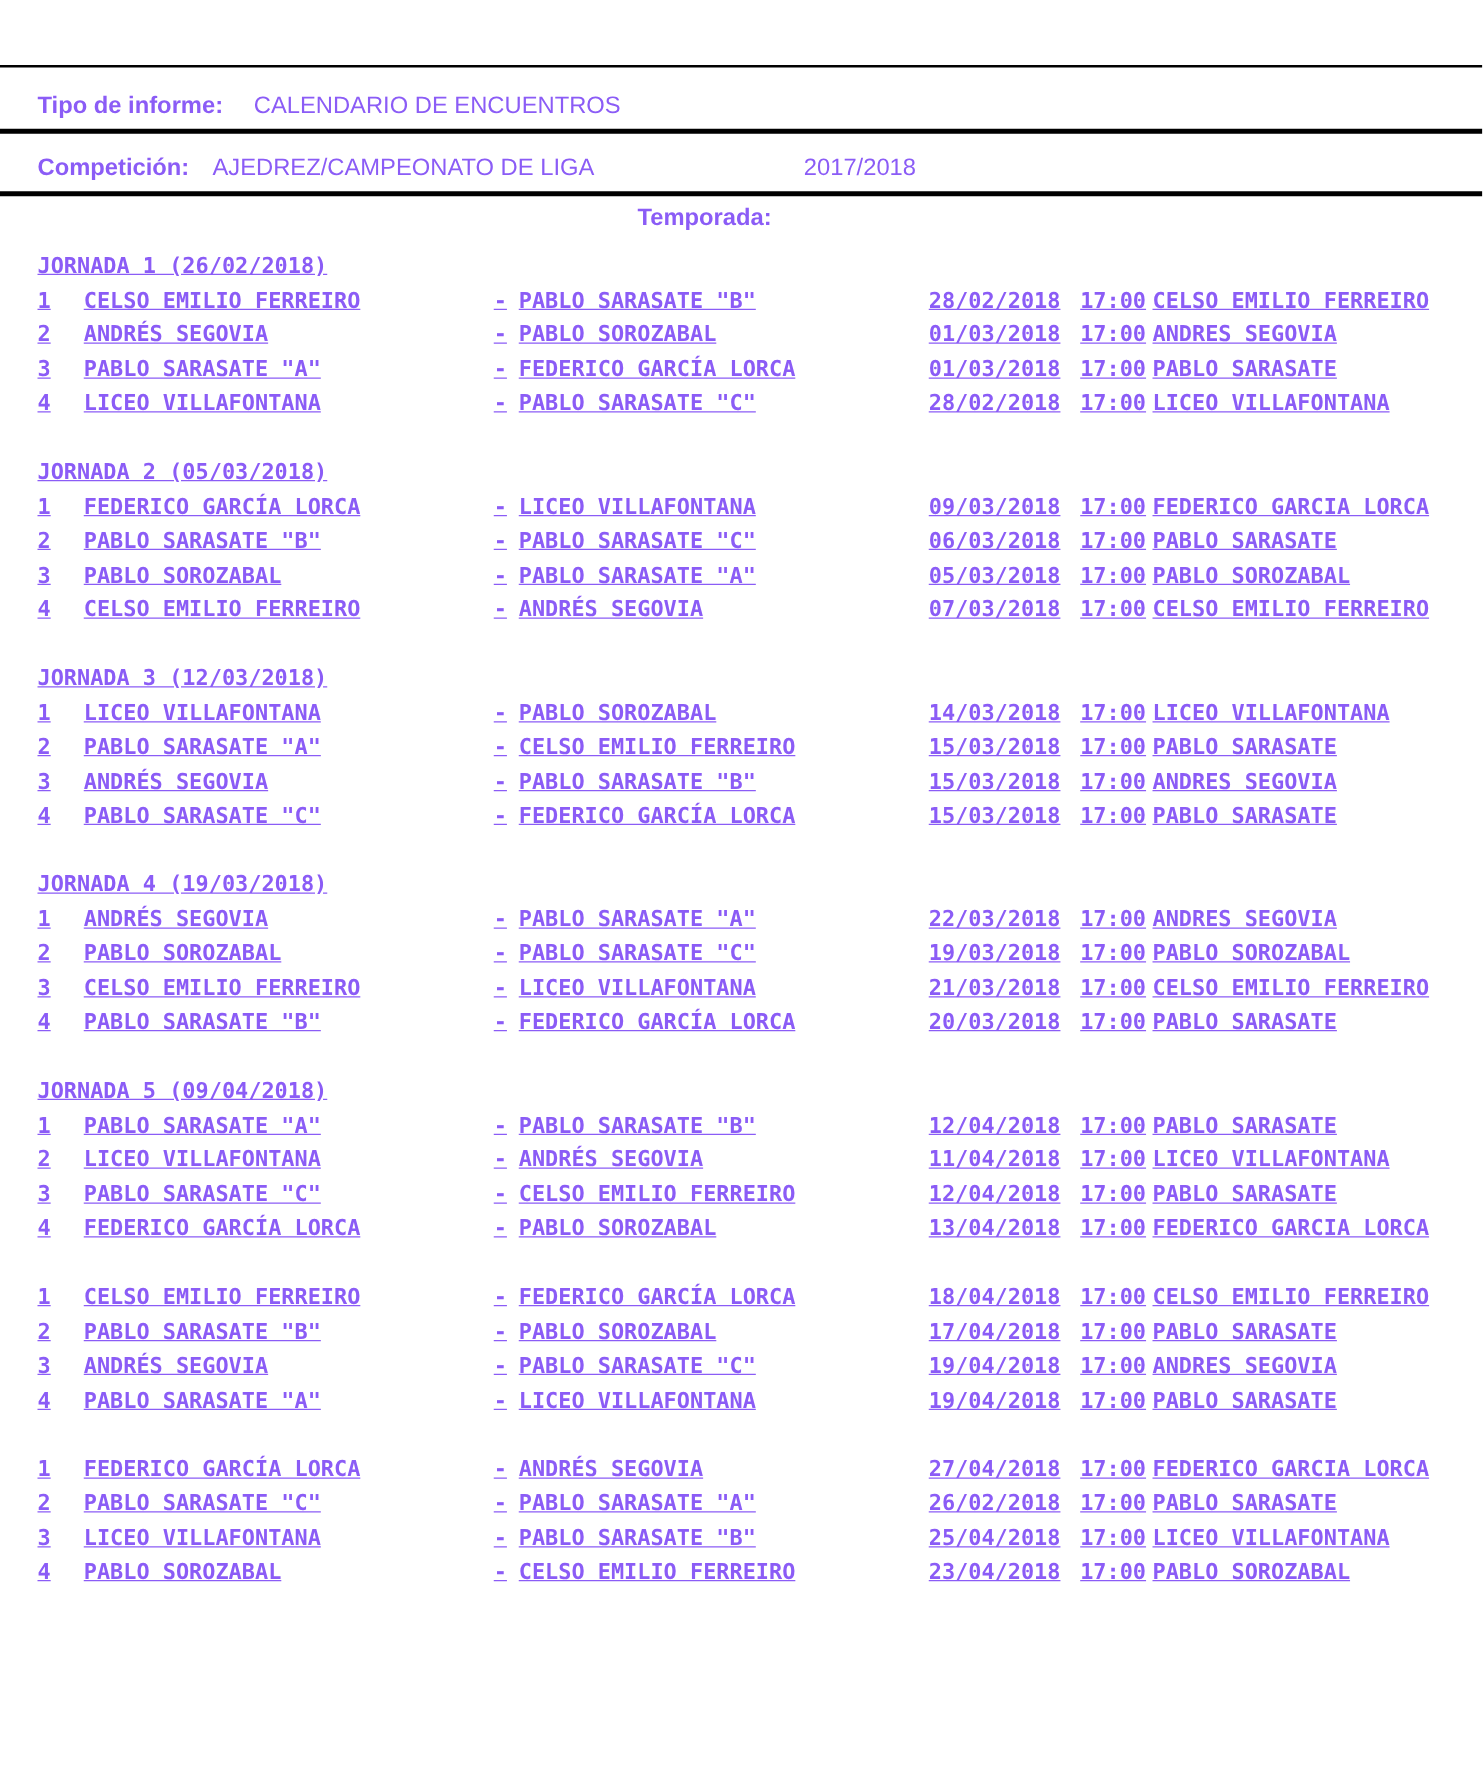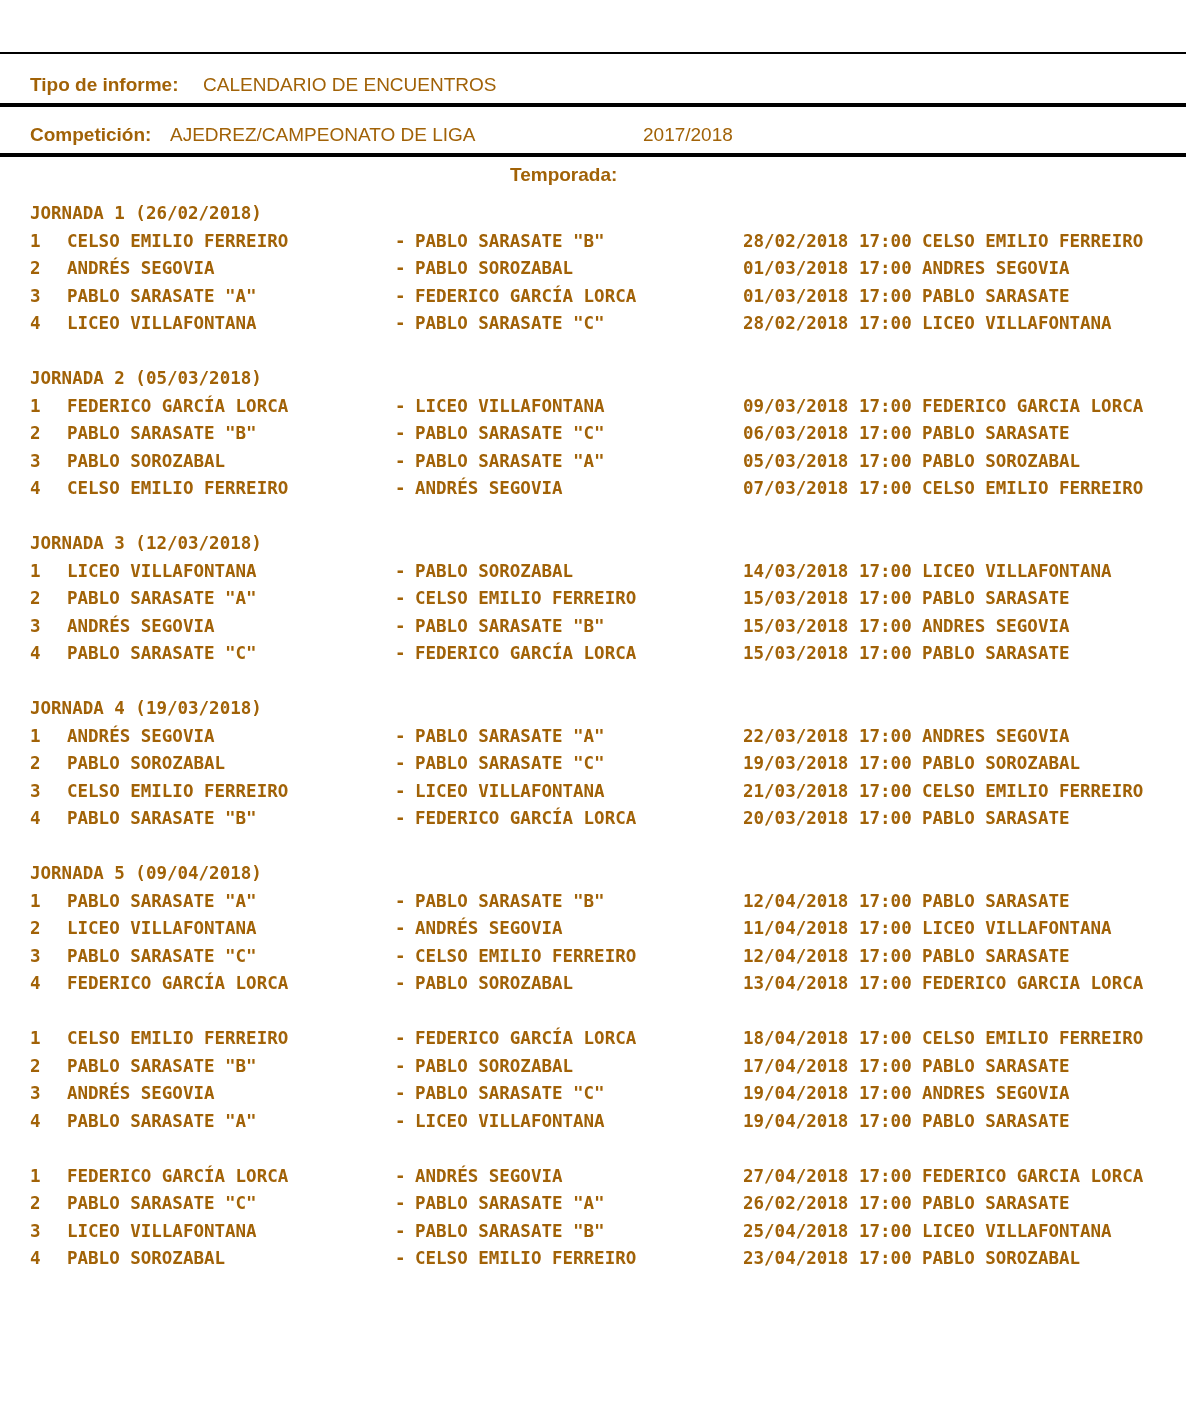--- a/index.html
+++ b/index.html
@@ -2,21 +2,21 @@
 <html><head>
 <meta charset="utf-8">
 <title>CALENDARIO DE ENCUENTROS</title>
 <style>
   html, body { margin: 0; padding: 0; background: #ffffff; }
   .page {
     position: relative;
     width: 1186px;
     height: 1423px;
     background: #ffffff;
-    color: #a16207;
+    color: #8b5cf6;
     overflow: hidden;
   }
   
   .rule { position: absolute; left: 0; right: 0; background: #000000; }
   .rule-thin  { top: 52px;  height: 2px; }
   .rule-thick-1 { top: 103px; height: 4px; }
   .rule-thick-2 { top: 153px; height: 4px; }
 
   
   .hdr-row {
@@ -39,39 +39,40 @@
 
   
   .report-body {
     position: absolute;
     top: 200px;
     left: 30px;
     right: 20px;
     font-family: "DejaVu Sans Mono", monospace;
     font-weight: bold;
     font-size: 17.5px;
+    text-decoration: underline;
   }
   .round-section { margin-bottom: 27.5px; }
   .round-title {
     height: 27.5px;
     line-height: 27.5px;
     white-space: nowrap;
   }
   .match-row {
     display: flex;
     height: 27.5px;
     line-height: 27.5px;
     white-space: nowrap;
   }
   .col-num  { width: 37px;  flex: 0 0 auto; }
   .col-home { width: 328px; flex: 0 0 auto; }
   .col-dash { width: 20px;  flex: 0 0 auto; }
   .col-away { width: 328px; flex: 0 0 auto; }
   .col-date { width: 116px; flex: 0 0 auto; }
-  .col-time { width: 63px;  flex: 0 0 auto; }
+  .col-time { width: 63px;  flex: 0 0 auto; text-align: center; }
   .col-venue { flex: 0 0 auto; }
 </style>
 </head>
 <body>
 
 <div class="page">
 
   <div class="rule rule-thin"></div>
   <div class="rule rule-thick-1"></div>
   <div class="rule rule-thick-2"></div>

